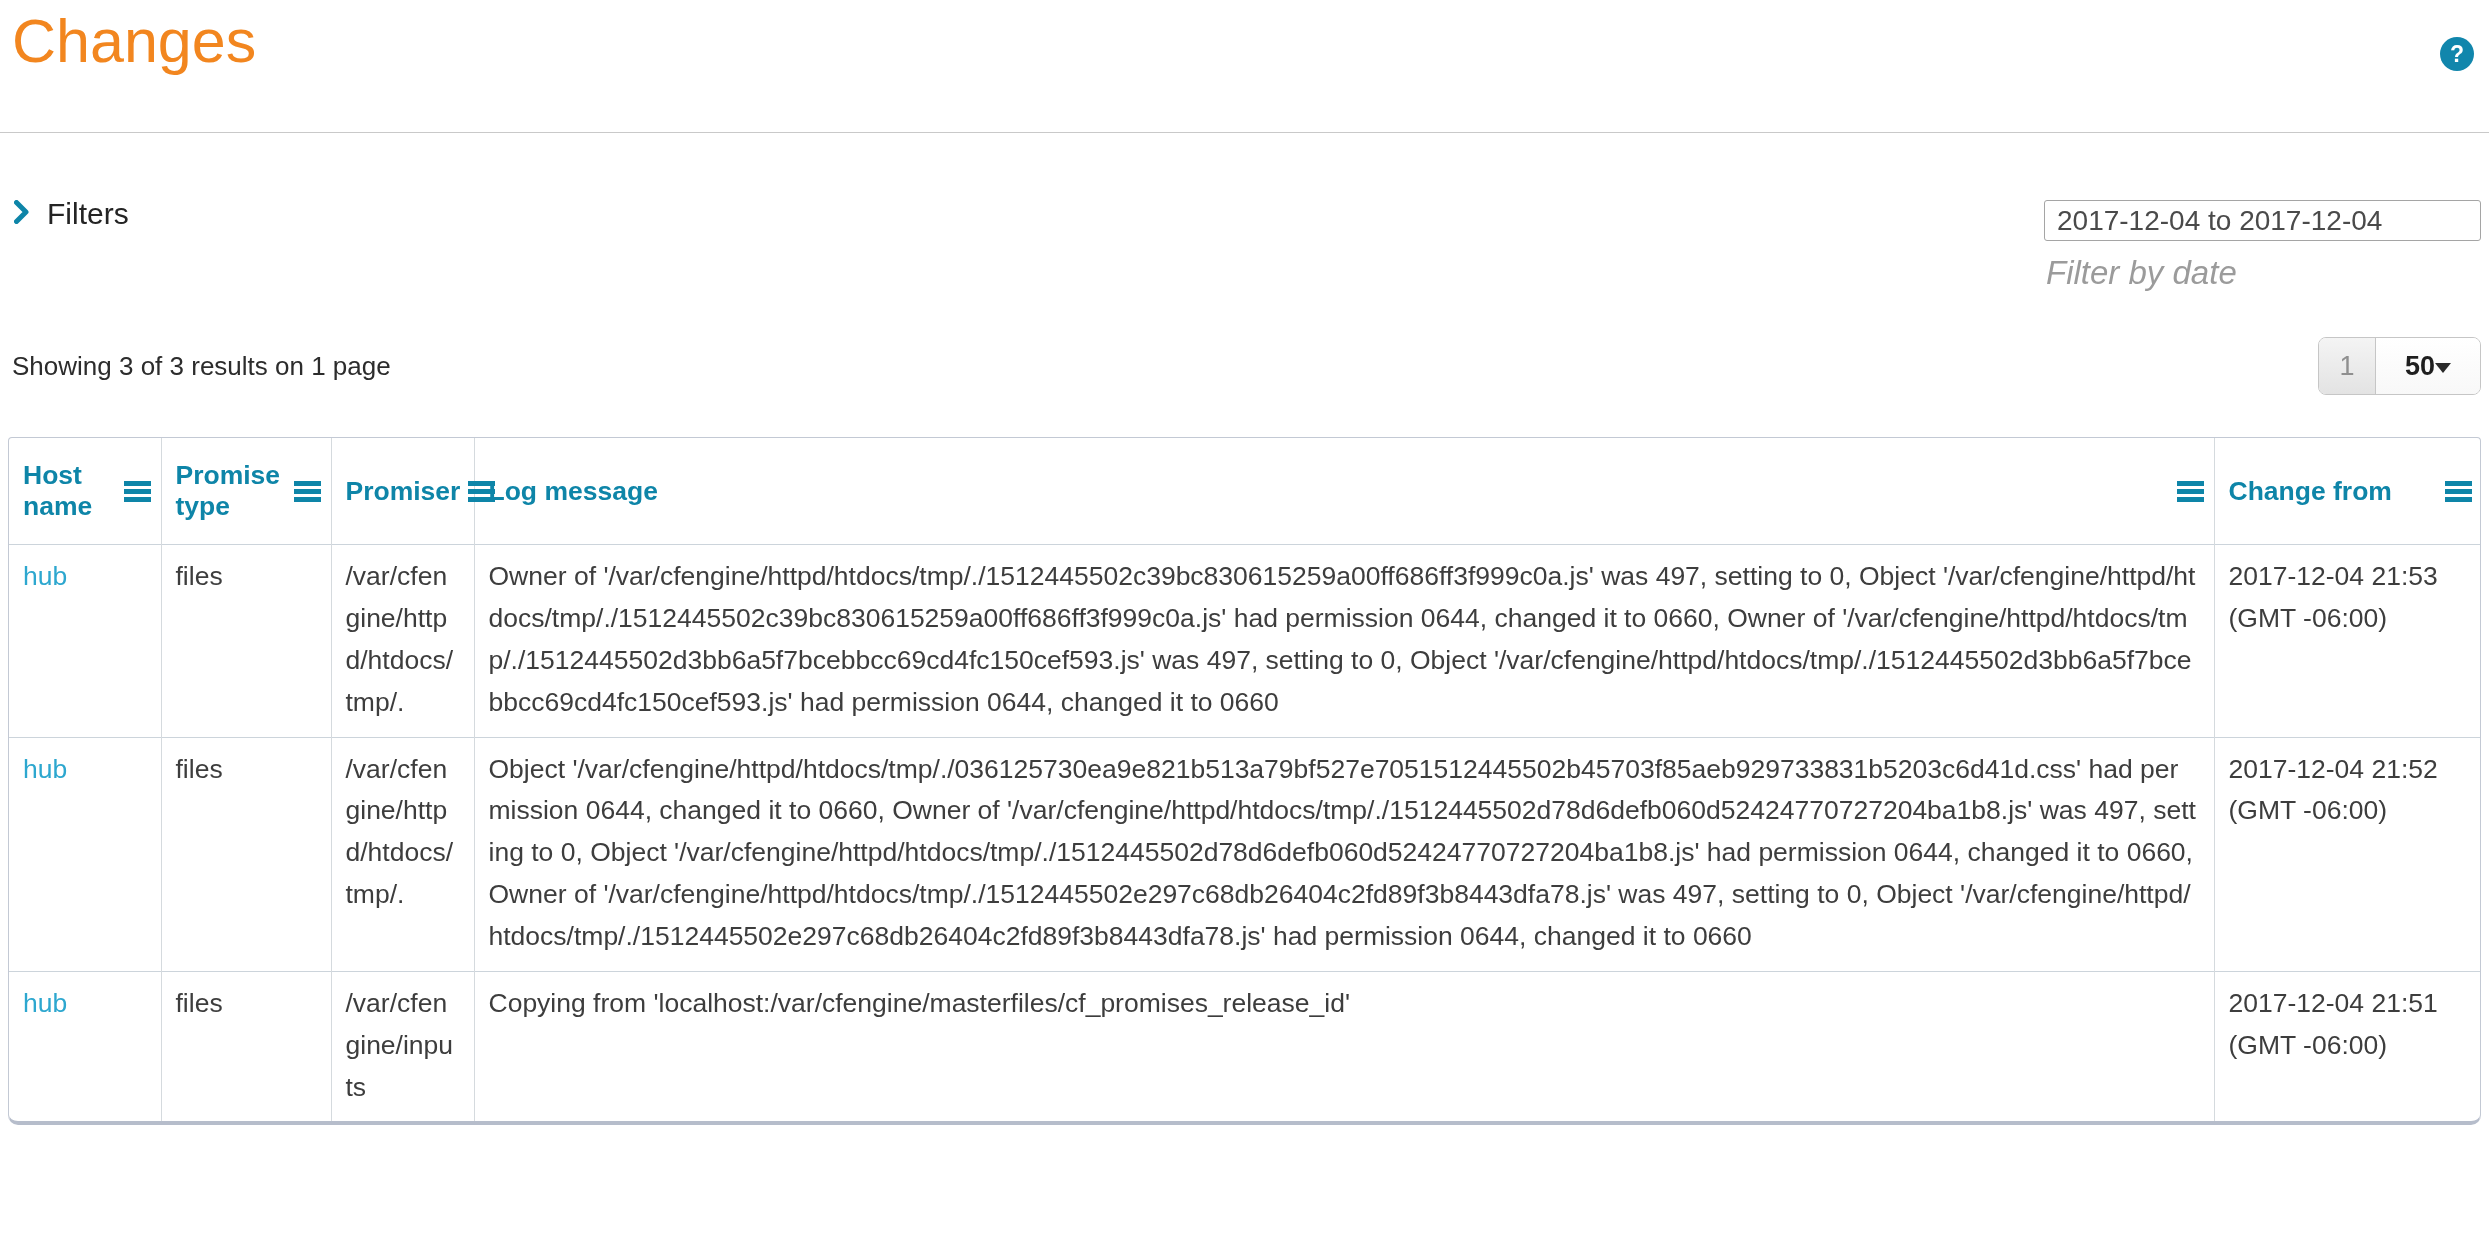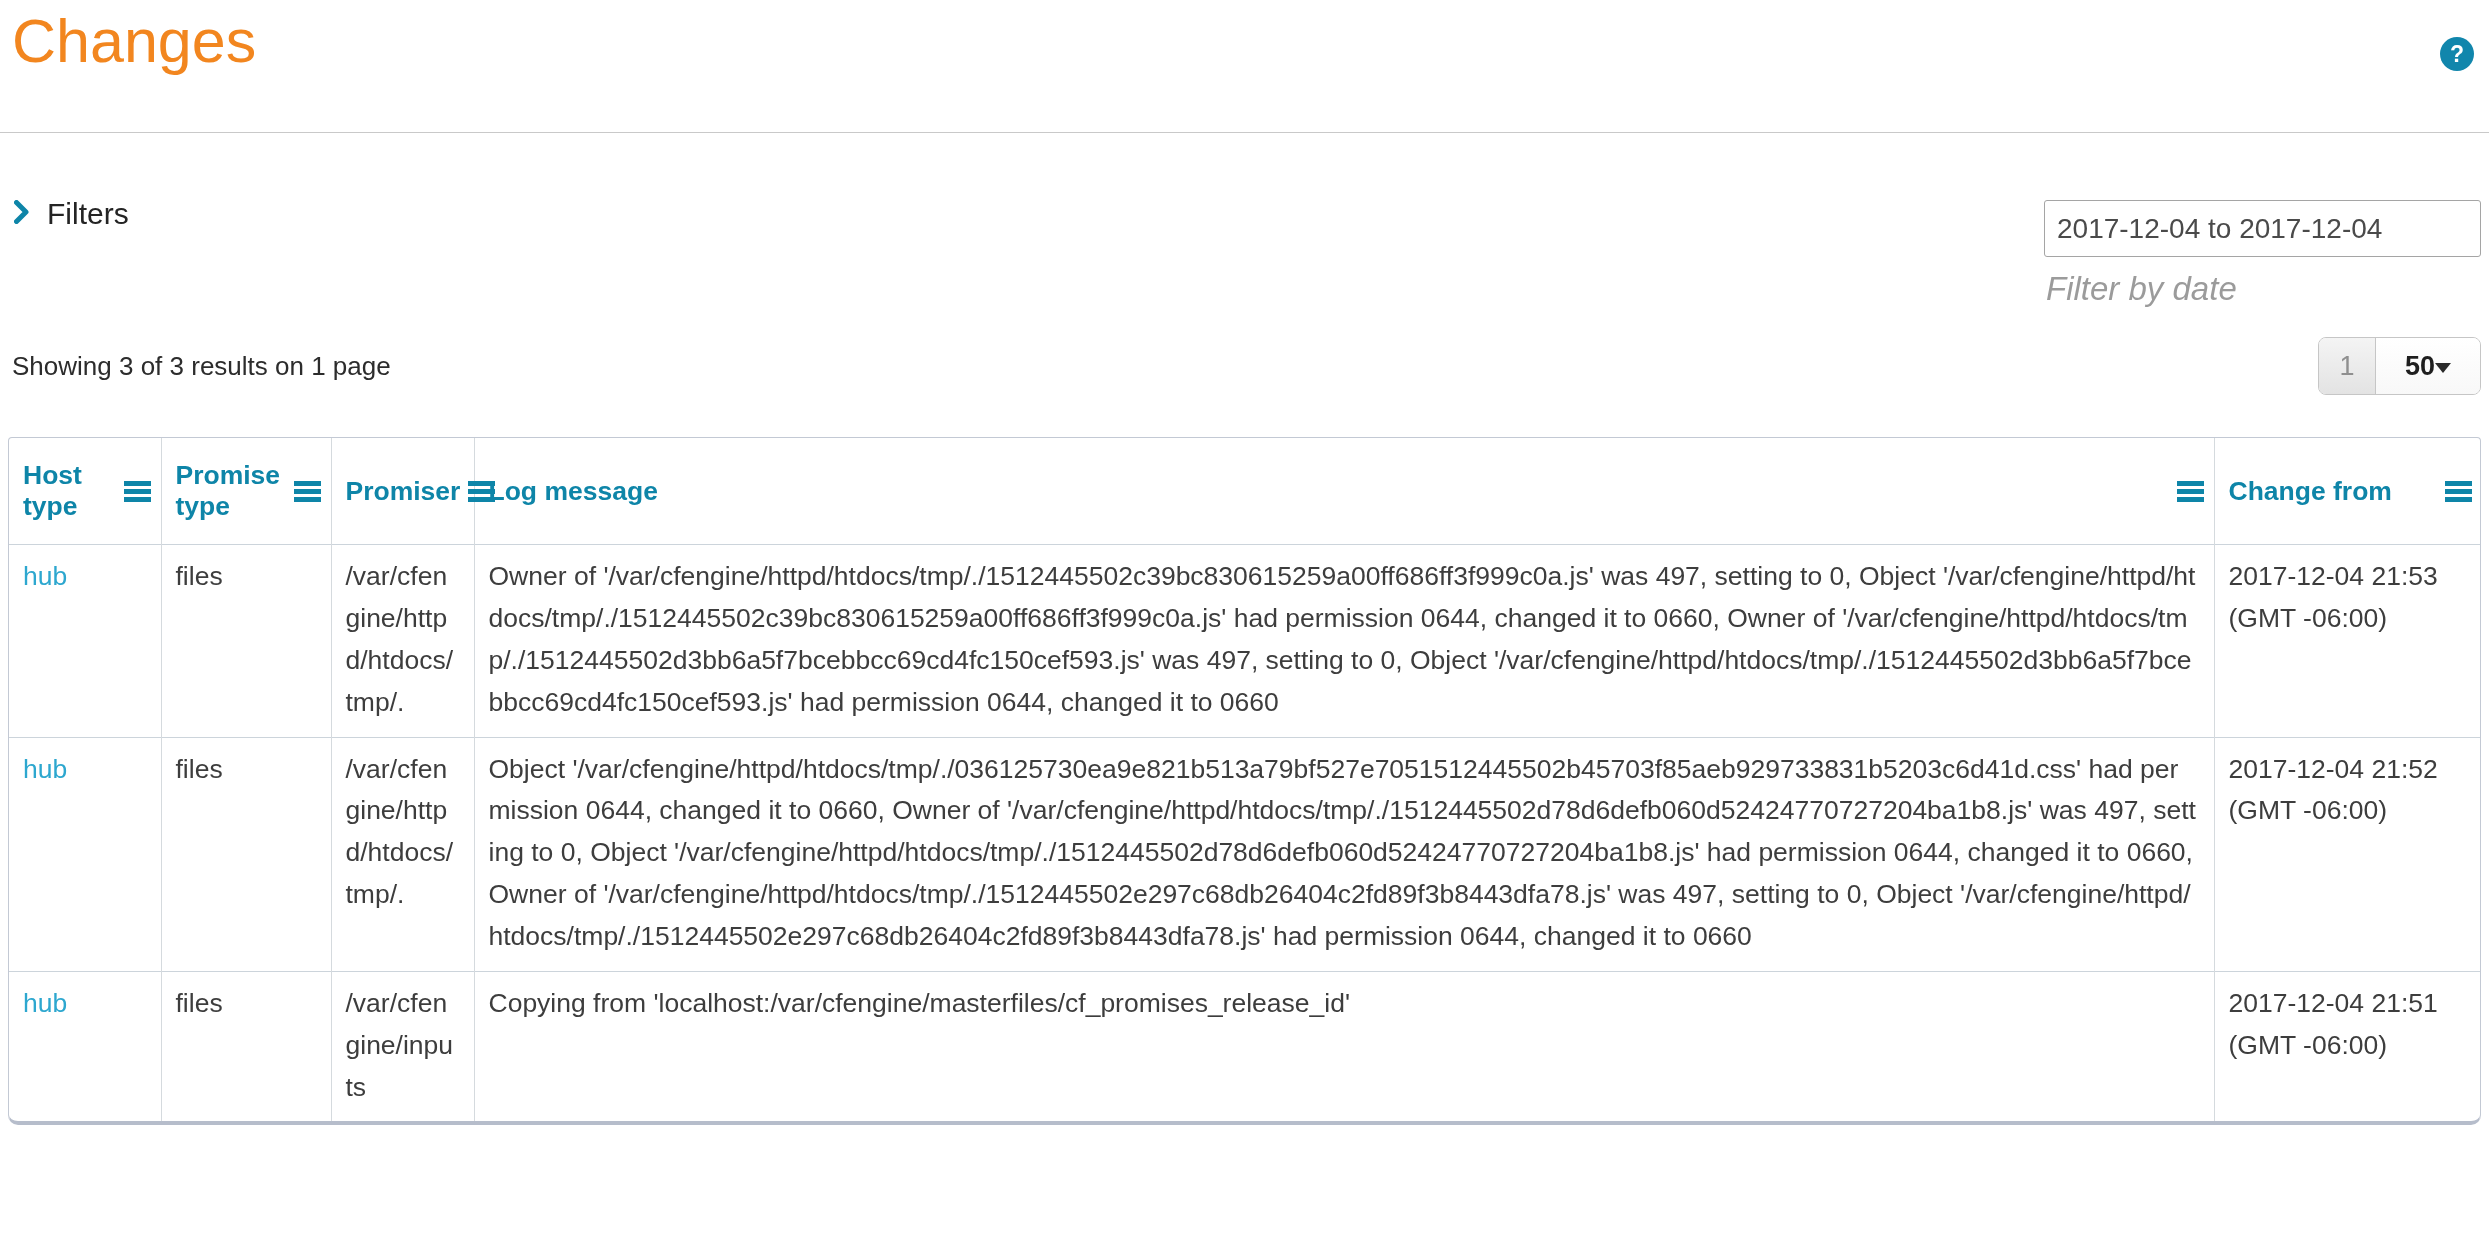--- a/index.html
+++ b/index.html
@@ -31,21 +31,21 @@
   
   .filters-row {
     margin: 64px 0 0 14px;
     display: inline-flex; align-items: center; gap: 18px;
     font-size: 30px; color: #242424; cursor: pointer;
   }
   .chev { display: inline-block; }
 
   .date-widget { position: absolute; top: 200px; right: 8px; width: 437px; }
   .date-input {
-    box-sizing: border-box; width: 437px; height: 57px;
+    box-sizing: border-box; width: 437px; height: 41px;
     border: 1px solid #a5a5a5; border-radius: 3px; background: #fff;
     display: flex; align-items: center; padding: 0 12px;
     font-size: 28px; color: #4a4a4a; cursor: text;
   }
   .date-hint {
     margin-top: 13px; padding-left: 2px;
     font-style: italic; font-size: 33px; color: #9b9b9b;
   }
 
   
@@ -148,21 +148,21 @@
         <col style="width:152px">
         <col style="width:170px">
         <col style="width:143px">
         <col style="width:1740px">
         <col style="width:268px">
       </colgroup>
       <thead>
         <tr id="header-row">
             <th>
               <div class="th-inner">
-                <span>Host type</span>
+                <span>Host name</span>
                 <span class="menu-icon"></span>
               </div>
             </th>
             <th>
               <div class="th-inner">
                 <span>Promise type</span>
                 <span class="menu-icon"></span>
               </div>
             </th>
             <th>

